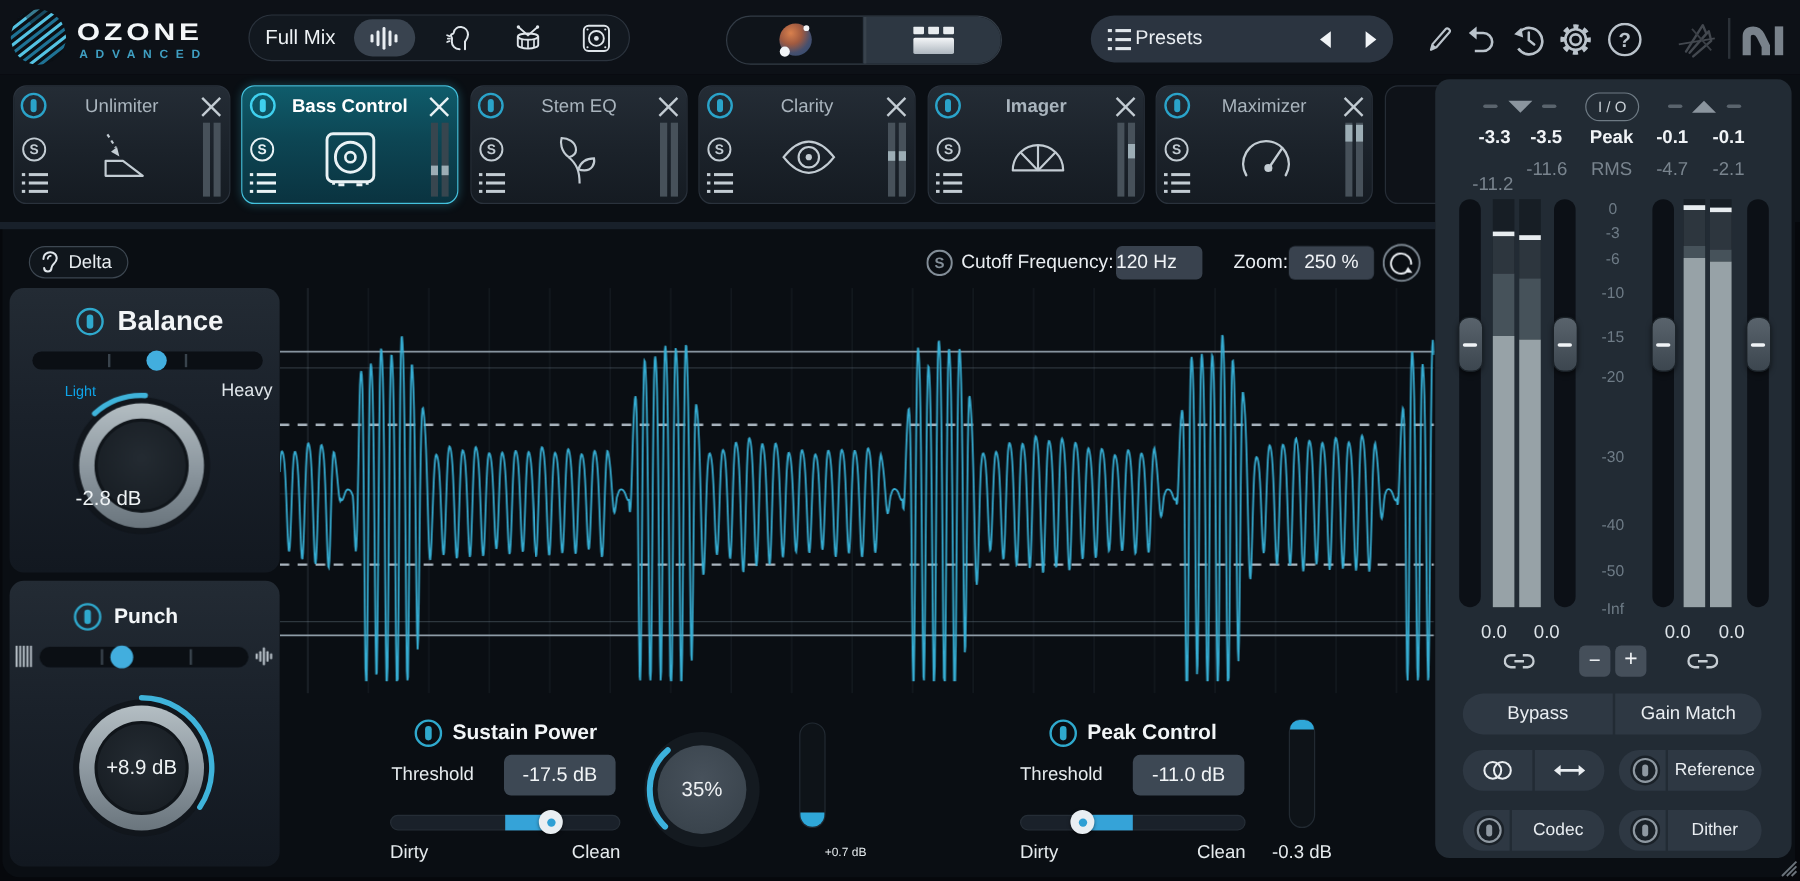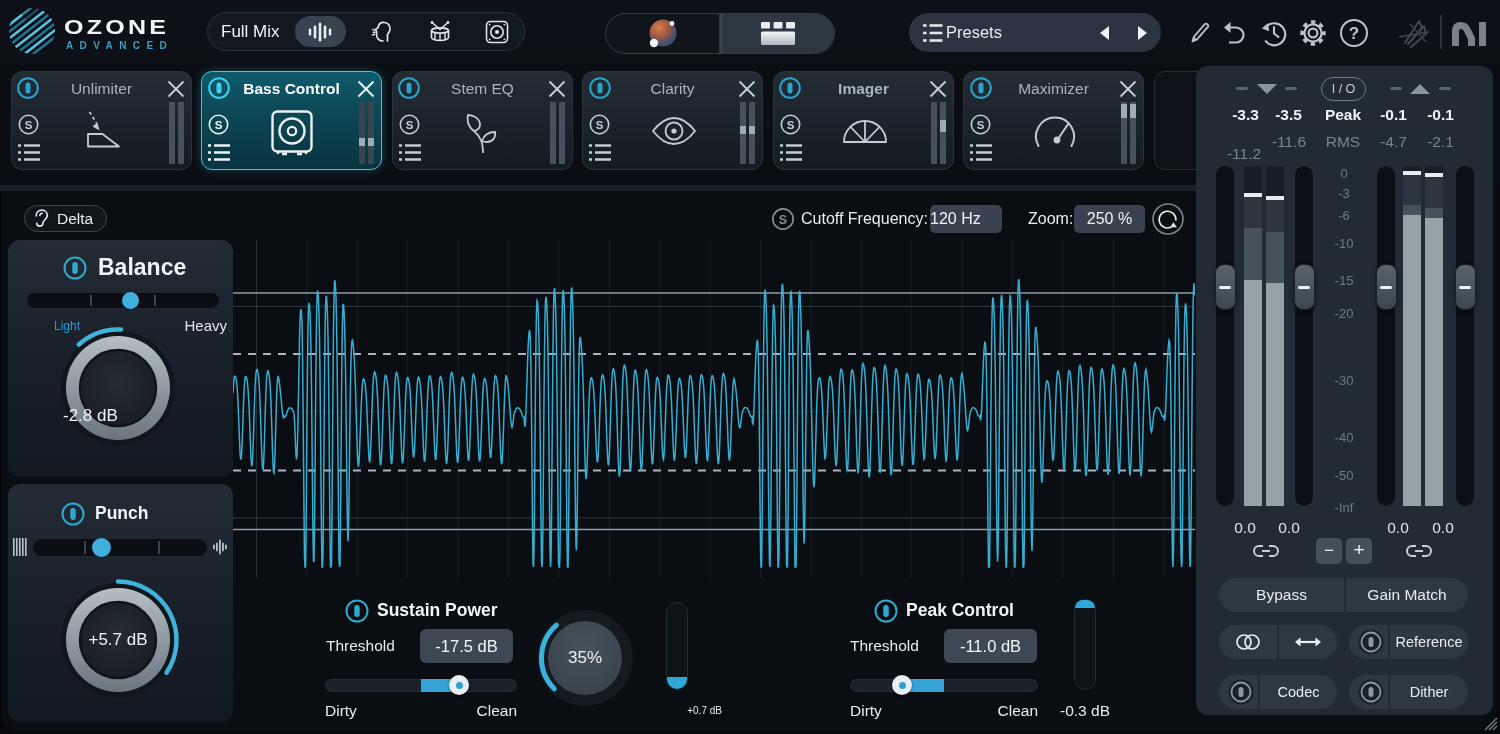--- a/index.html
+++ b/index.html
@@ -457,21 +457,21 @@
           <stop offset="0" stop-color="#242b32"></stop>
           <stop offset="0.8" stop-color="#181e24"></stop>
           <stop offset="1" stop-color="#12171d"></stop>
         </radialGradient>
       </defs>
       <circle cx="64" cy="64" r="57" fill="#11161c"></circle>
       <circle cx="64" cy="64" r="52" fill="url(#kr118640)"></circle>
       <circle cx="64" cy="64" r="38" fill="url(#kf118640)" stroke="#10151a" stroke-width="2.5"></circle>
       <path d="M 64.00 5.50 A 58.5 58.5 0 0 1 112.50 96.71" fill="none" stroke="#3fb3da" stroke-width="4.5" stroke-linecap="round"></path>
     </svg>
-<div class="t" style="position:absolute;left:63px;top:628px;width:110px;height:24px;font-size:17px;color:#eef2f4;font-weight:400;text-align:center;line-height:24px;letter-spacing:0;white-space:nowrap;">+5.7 dB</div>
+<div class="t" style="position:absolute;left:63px;top:628px;width:110px;height:24px;font-size:17px;color:#eef2f4;font-weight:400;text-align:center;line-height:24px;letter-spacing:0;white-space:nowrap;">+8.9 dB</div>
 <svg style="position:absolute;left:345px;top:599px;" width="24" height="24" viewBox="0 0 24 24">
       <circle cx="12" cy="12" r="10.5" fill="none" stroke="#2fa9cd" stroke-width="2"></circle>
       <rect x="9.25" y="6.0" width="5.5" height="12" rx="2.75" fill="#2fa9cd"></rect>
     </svg>
 <div class="t" style="position:absolute;left:377px;top:598px;width:140px;height:25px;font-size:17.5px;color:#f2f5f7;font-weight:700;text-align:left;line-height:25px;letter-spacing:0;white-space:nowrap;">Sustain Power</div>
 <div class="t" style="position:absolute;left:326px;top:632px;width:90px;height:28px;font-size:15.5px;color:#e6ebee;font-weight:400;text-align:left;line-height:28px;letter-spacing:0;white-space:nowrap;">Threshold</div>
 <div style="position:absolute;left:420px;top:629px;width:93px;height:34px;background:#3d4854;border-radius:6px"></div>
 <div class="t" style="position:absolute;left:420px;top:629px;width:93px;height:34px;font-size:16.5px;color:#f2f5f7;font-weight:400;text-align:center;line-height:34px;letter-spacing:0;white-space:nowrap;">-17.5 dB</div>
 <div style="position:absolute;left:325px;top:679px;width:192px;height:13px;background:#1a212a;border:1px solid #252d36;border-radius:7px"></div>
 <div style="position:absolute;left:421px;top:679px;width:38px;height:13px;background:#35a3d8"></div>

